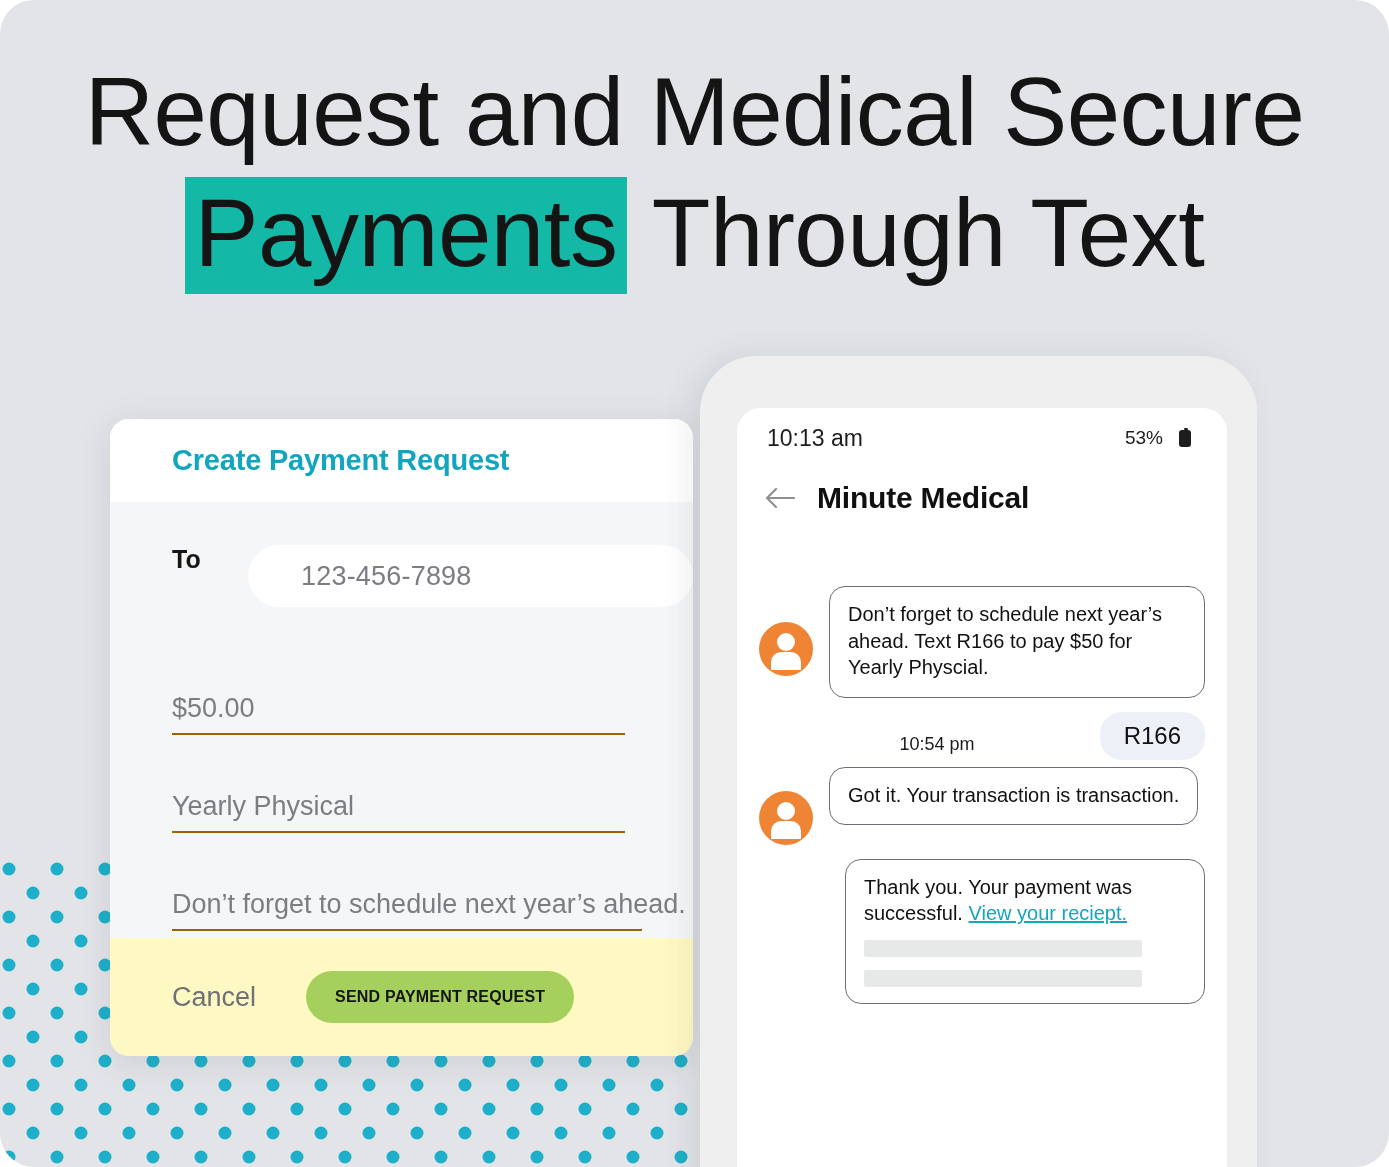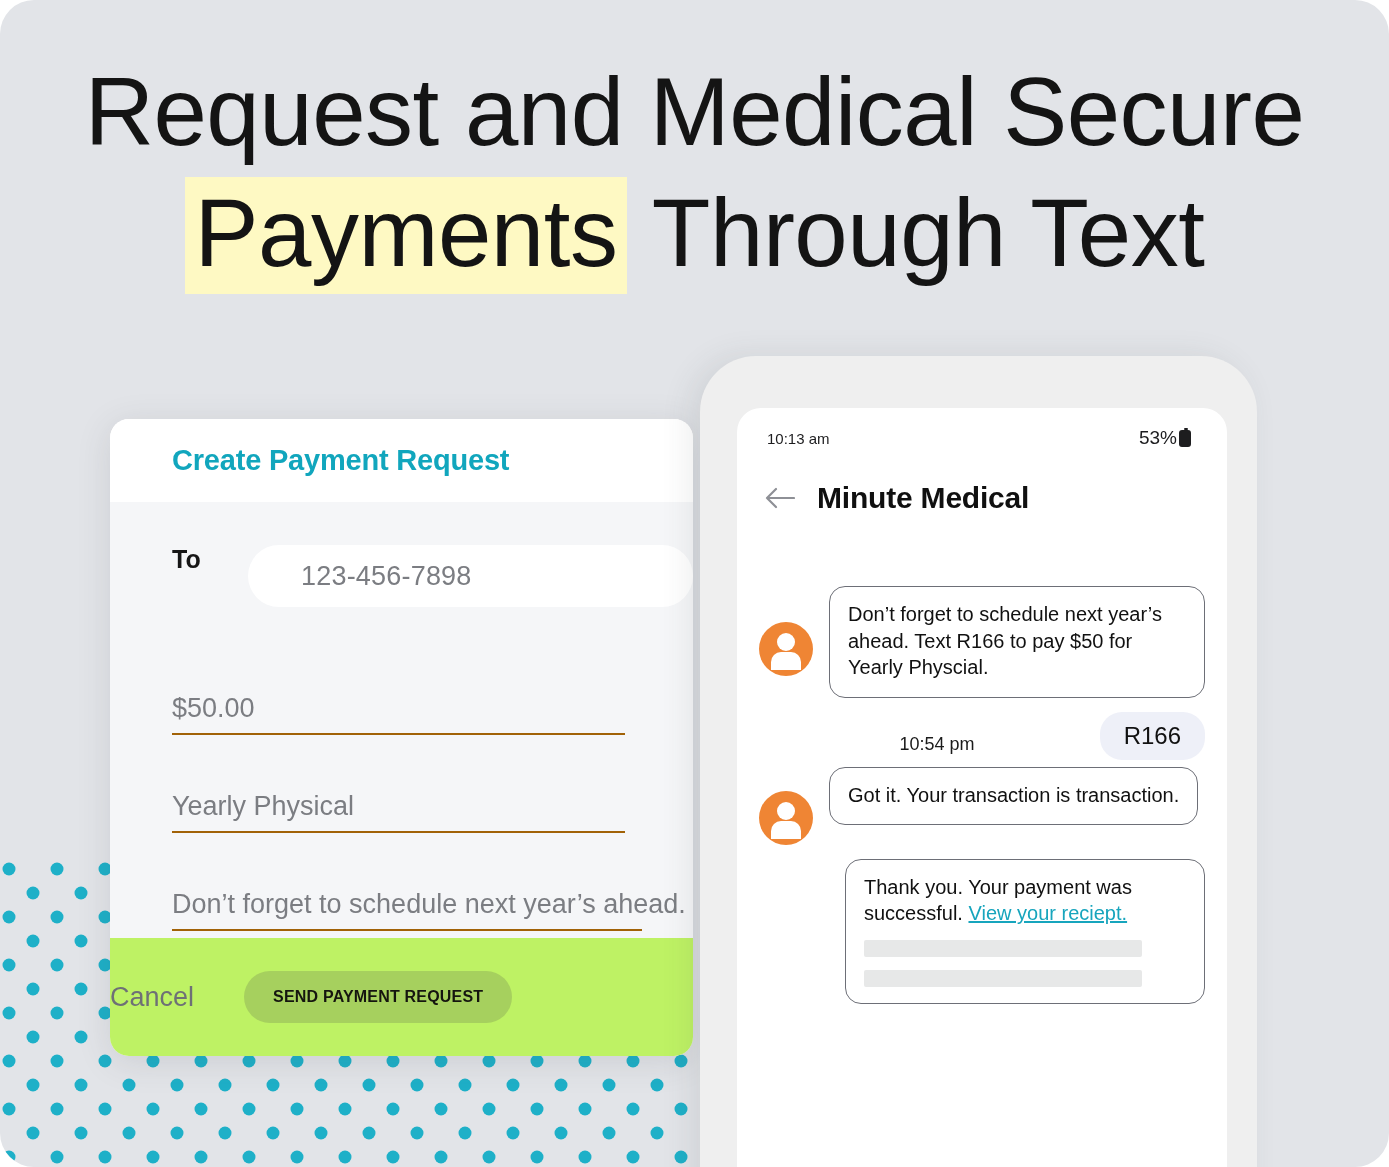--- a/index.html
+++ b/index.html
@@ -43,21 +43,21 @@
     font-size: 96px;
     line-height: 1.34;
     font-weight: 400;
     color: #141414;
     letter-spacing: -0.5px;
     white-space: nowrap;
     font-stretch: condensed;
   }
   .headline-line.l2 { margin-top: -8px; }
   .hl-mark {
-    background: #fef9c3;
+    background: #14b8a6;
     padding: 2px 10px 8px 10px;
     box-decoration-break: clone;
   }
 
   
   .dots {
     position: absolute;
     left: 0;
     top: 860px;
     width: 693px;
@@ -135,24 +135,25 @@
   .ul-field-text {
     font-size: 27px;
     color: #7b7d82;
     white-space: nowrap;
   }
   .f-amount { margin-top: 86px; width: 453px; }
   .f-desc   { margin-top: 56px; width: 453px; }
   .f-note   { margin-top: 56px; width: 470px; }
 
   .card-foot {
-    background: #bef264;
+    background: #fef9c3;
     height: 118px;
     display: flex;
     align-items: center;
+    padding-left: 62px;
     box-sizing: border-box;
   }
   .cancel-btn {
     font-size: 27px;
     color: #6e7076;
     background: none;
     border: none;
     padding: 0;
     font-family: inherit;
     cursor: pointer;
@@ -198,27 +199,27 @@
 
   .status-bar {
     height: 52px;
     display: flex;
     align-items: center;
     justify-content: space-between;
     padding: 8px 36px 0 30px;
     box-sizing: border-box;
   }
   .status-time {
-    font-size: 15px;
+    font-size: 23px;
     color: #1d1d1f;
   }
   .status-right {
     display: flex;
     align-items: center;
-    gap: 2px;
+    gap: 16px;
   }
   .status-batt-text {
     font-size: 19px;
     color: #1d1d1f;
   }
   .batt-icon {
     display: inline-block;
     width: 12px;
     height: 17px;
     border: 2px solid #1d1d1f;

